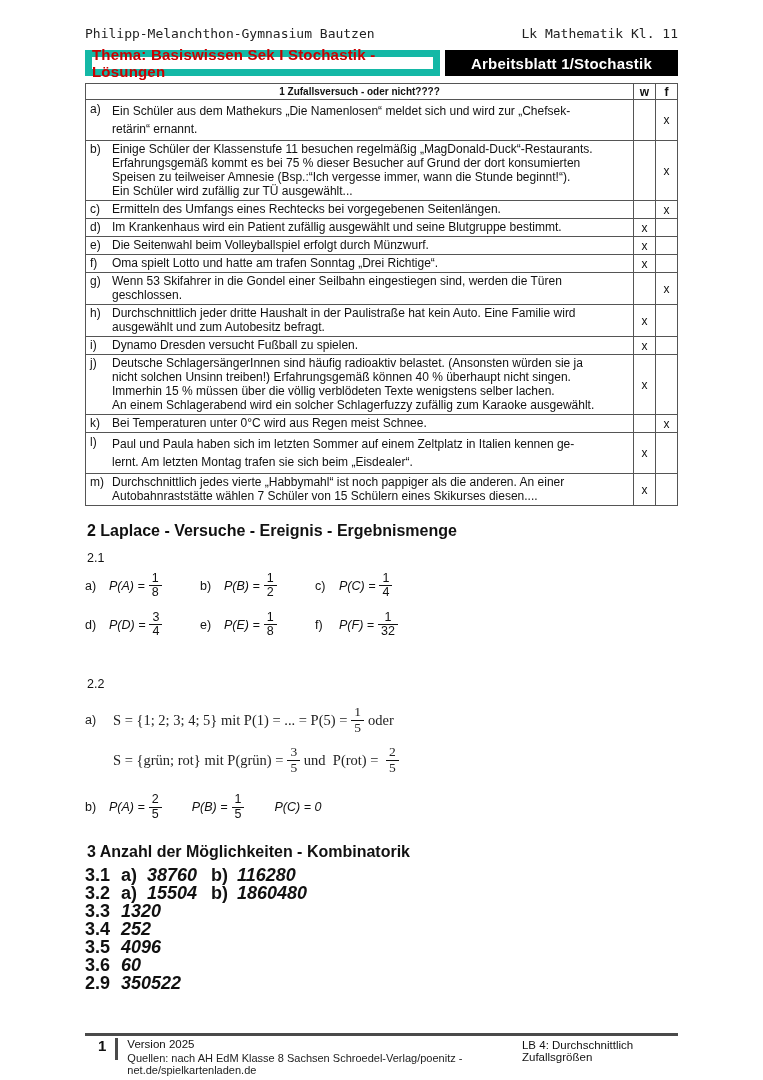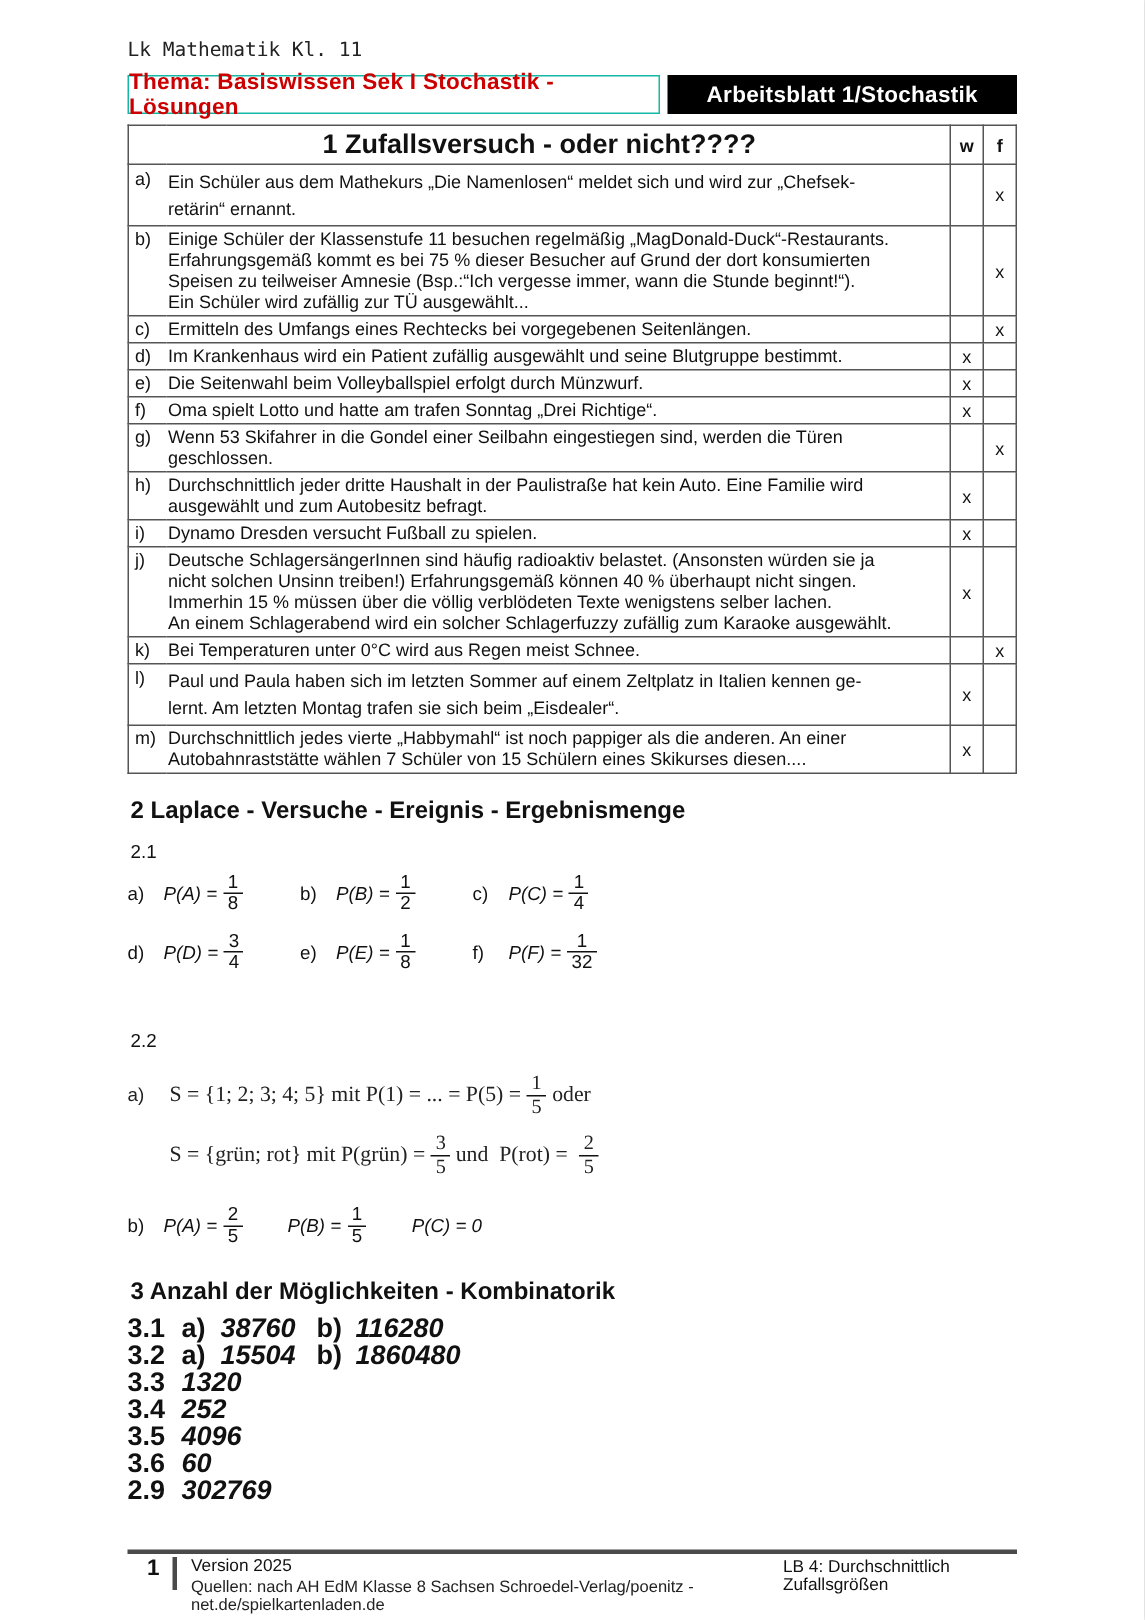--- a/index.html
+++ b/index.html
@@ -8,29 +8,29 @@
         margin:0 auto;box-shadow:0 0 4px rgba(0,0,0,.3);}
   .content{padding:26px 85px 0 85px;}
 
   
   .toprow{display:flex;justify-content:space-between;
           font-family:"DejaVu Sans Mono","Liberation Mono",monospace;
           font-size:13px;color:#222;}
 
   
   .titlerow{display:flex;margin-top:9px;gap:5px;height:26px;}
-  .thema-box{flex:1;border:1px solid #14b8a6;display:flex;align-items:center;justify-content:center;background:#fff;}
+  .thema-box{flex:1;border:7px solid #14b8a6;display:flex;align-items:center;justify-content:center;background:#fff;}
   .thema-text{color:#cc0000;font-weight:bold;font-size:15px;letter-spacing:.2px;}
   .ab-box{width:233px;background:#000;display:flex;align-items:center;justify-content:center;}
   .ab-text{color:#fff;font-weight:bold;font-size:15px;letter-spacing:.2px;}
 
   
   .qtable{width:100%;border-collapse:collapse;margin-top:7px;font-size:12px;color:#111;}
   .qtable th,.qtable td{border:1px solid #555;}
-  th.q{font-size:18px;font-weight:bold;text-align:center;padding:2px 0;}
+  th.q{font-size:10px;font-weight:bold;text-align:center;padding:2px 0;}
   .wfcol{width:21px;text-align:center;font-size:12px;padding:0;vertical-align:middle;}
   th.wfcol{font-weight:bold;}
   td.lt{width:21px;vertical-align:top;padding:1px 0 1px 4px;font-size:12px;border-right:none;}
   td.tx{padding:1px 4px 2px 1px;vertical-align:top;border-left:none;}
   .cell{white-space:pre-wrap;line-height:14px;}
   .cell.spread{line-height:18px;padding-top:1px;}
   td.lt.spread{padding-top:2px;}
 
   
   .h-sec{font-weight:bold;font-size:16px;margin:16px 0 0 2px;}
@@ -75,20 +75,21 @@
   .fsources{font-size:11px;margin-top:2px;color:#222;}
   .fright{margin-left:auto;font-size:11.5px;padding-top:1px;}
 </style>
 </head>
 <body>
 
 <div class="page">
   <div class="content">
 
     <div class="toprow">
+      <span>Philipp-Melanchthon-Gymnasium Bautzen</span>
       <span>Lk Mathematik Kl. 11</span>
     </div>
 
     <div class="titlerow">
       <div class="thema-box">
         <span class="thema-text">Thema: Basiswissen Sek I Stochastik - Lösungen</span>
       </div>
       <div class="ab-box">
         <span class="ab-text">Arbeitsblatt 1/Stochastik</span>
       </div>
@@ -338,21 +339,21 @@
     <div class="s3row">
       <span class="snum">3.4</span><span class="sval">252</span>
     </div>
     <div class="s3row">
       <span class="snum">3.5</span><span class="sval">4096</span>
     </div>
     <div class="s3row">
       <span class="snum">3.6</span><span class="sval">60</span>
     </div>
     <div class="s3row">
-      <span class="snum">2.9</span><span class="sval">302769</span>
+      <span class="snum">2.9</span><span class="sval">350522</span>
     </div>
 
   </div>
 
   <div class="footer">
     <div class="footrule"></div>
     <div class="footflex">
       <span class="fpage">1</span>
       <span class="fmid">
         <div class="fversion">Version 2025</div>

